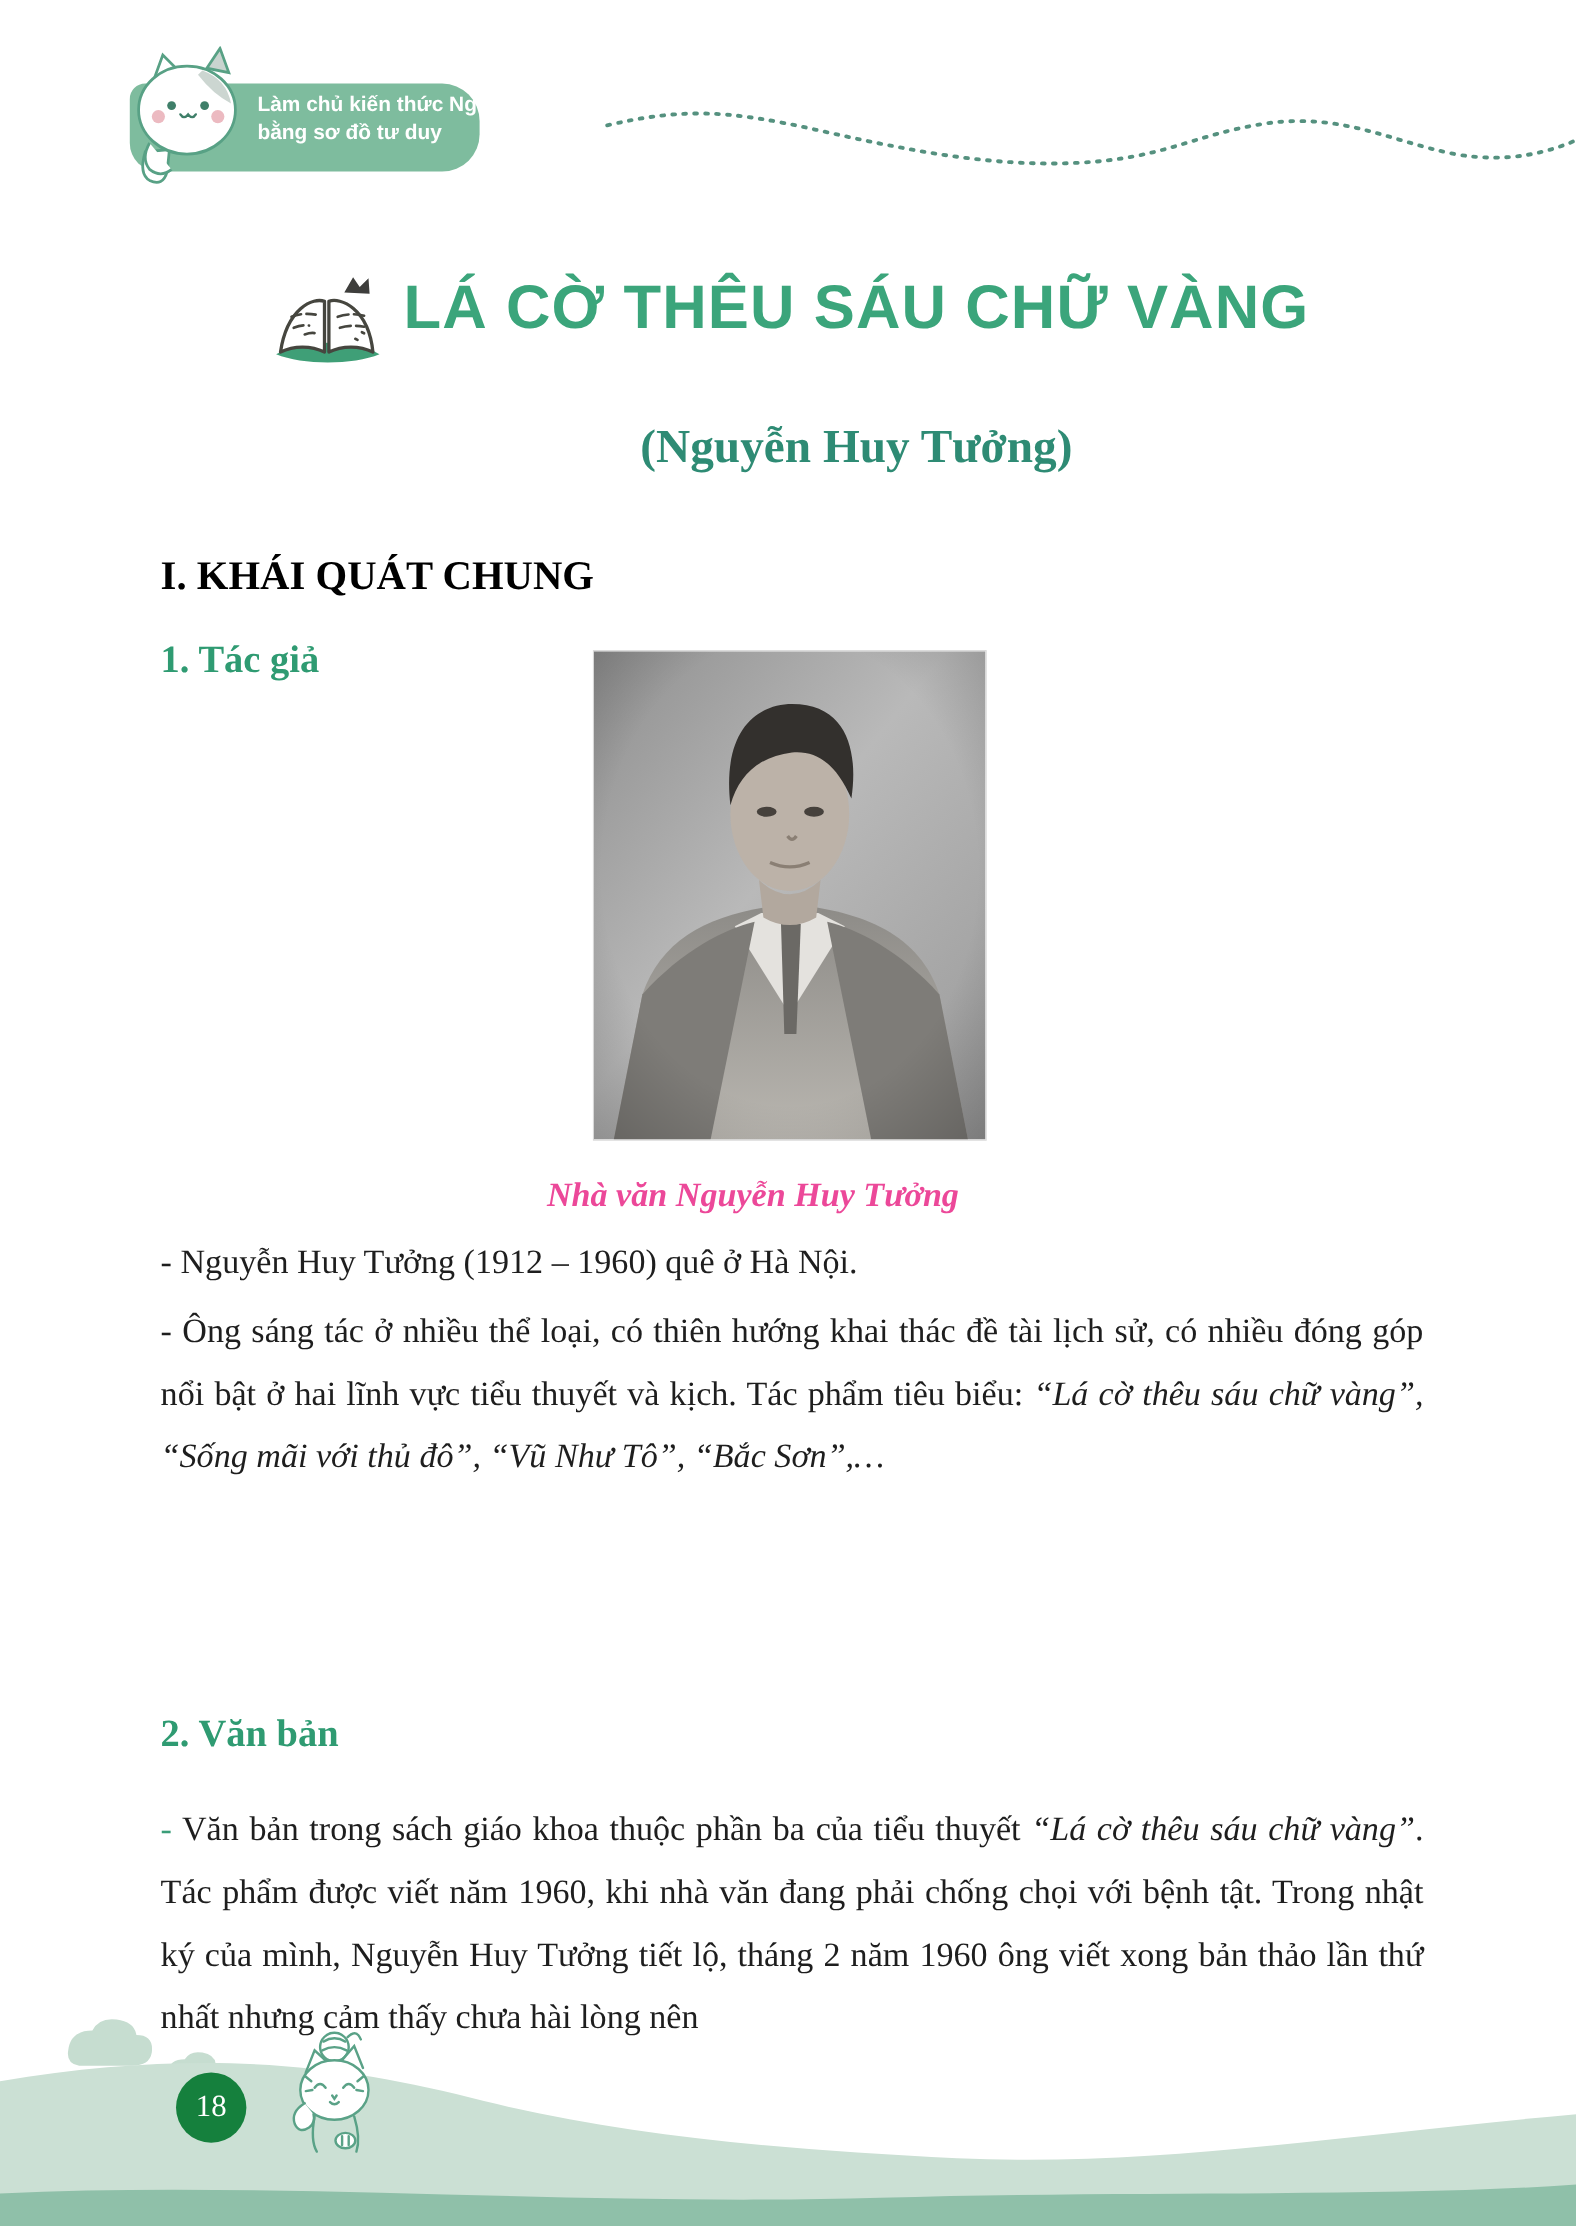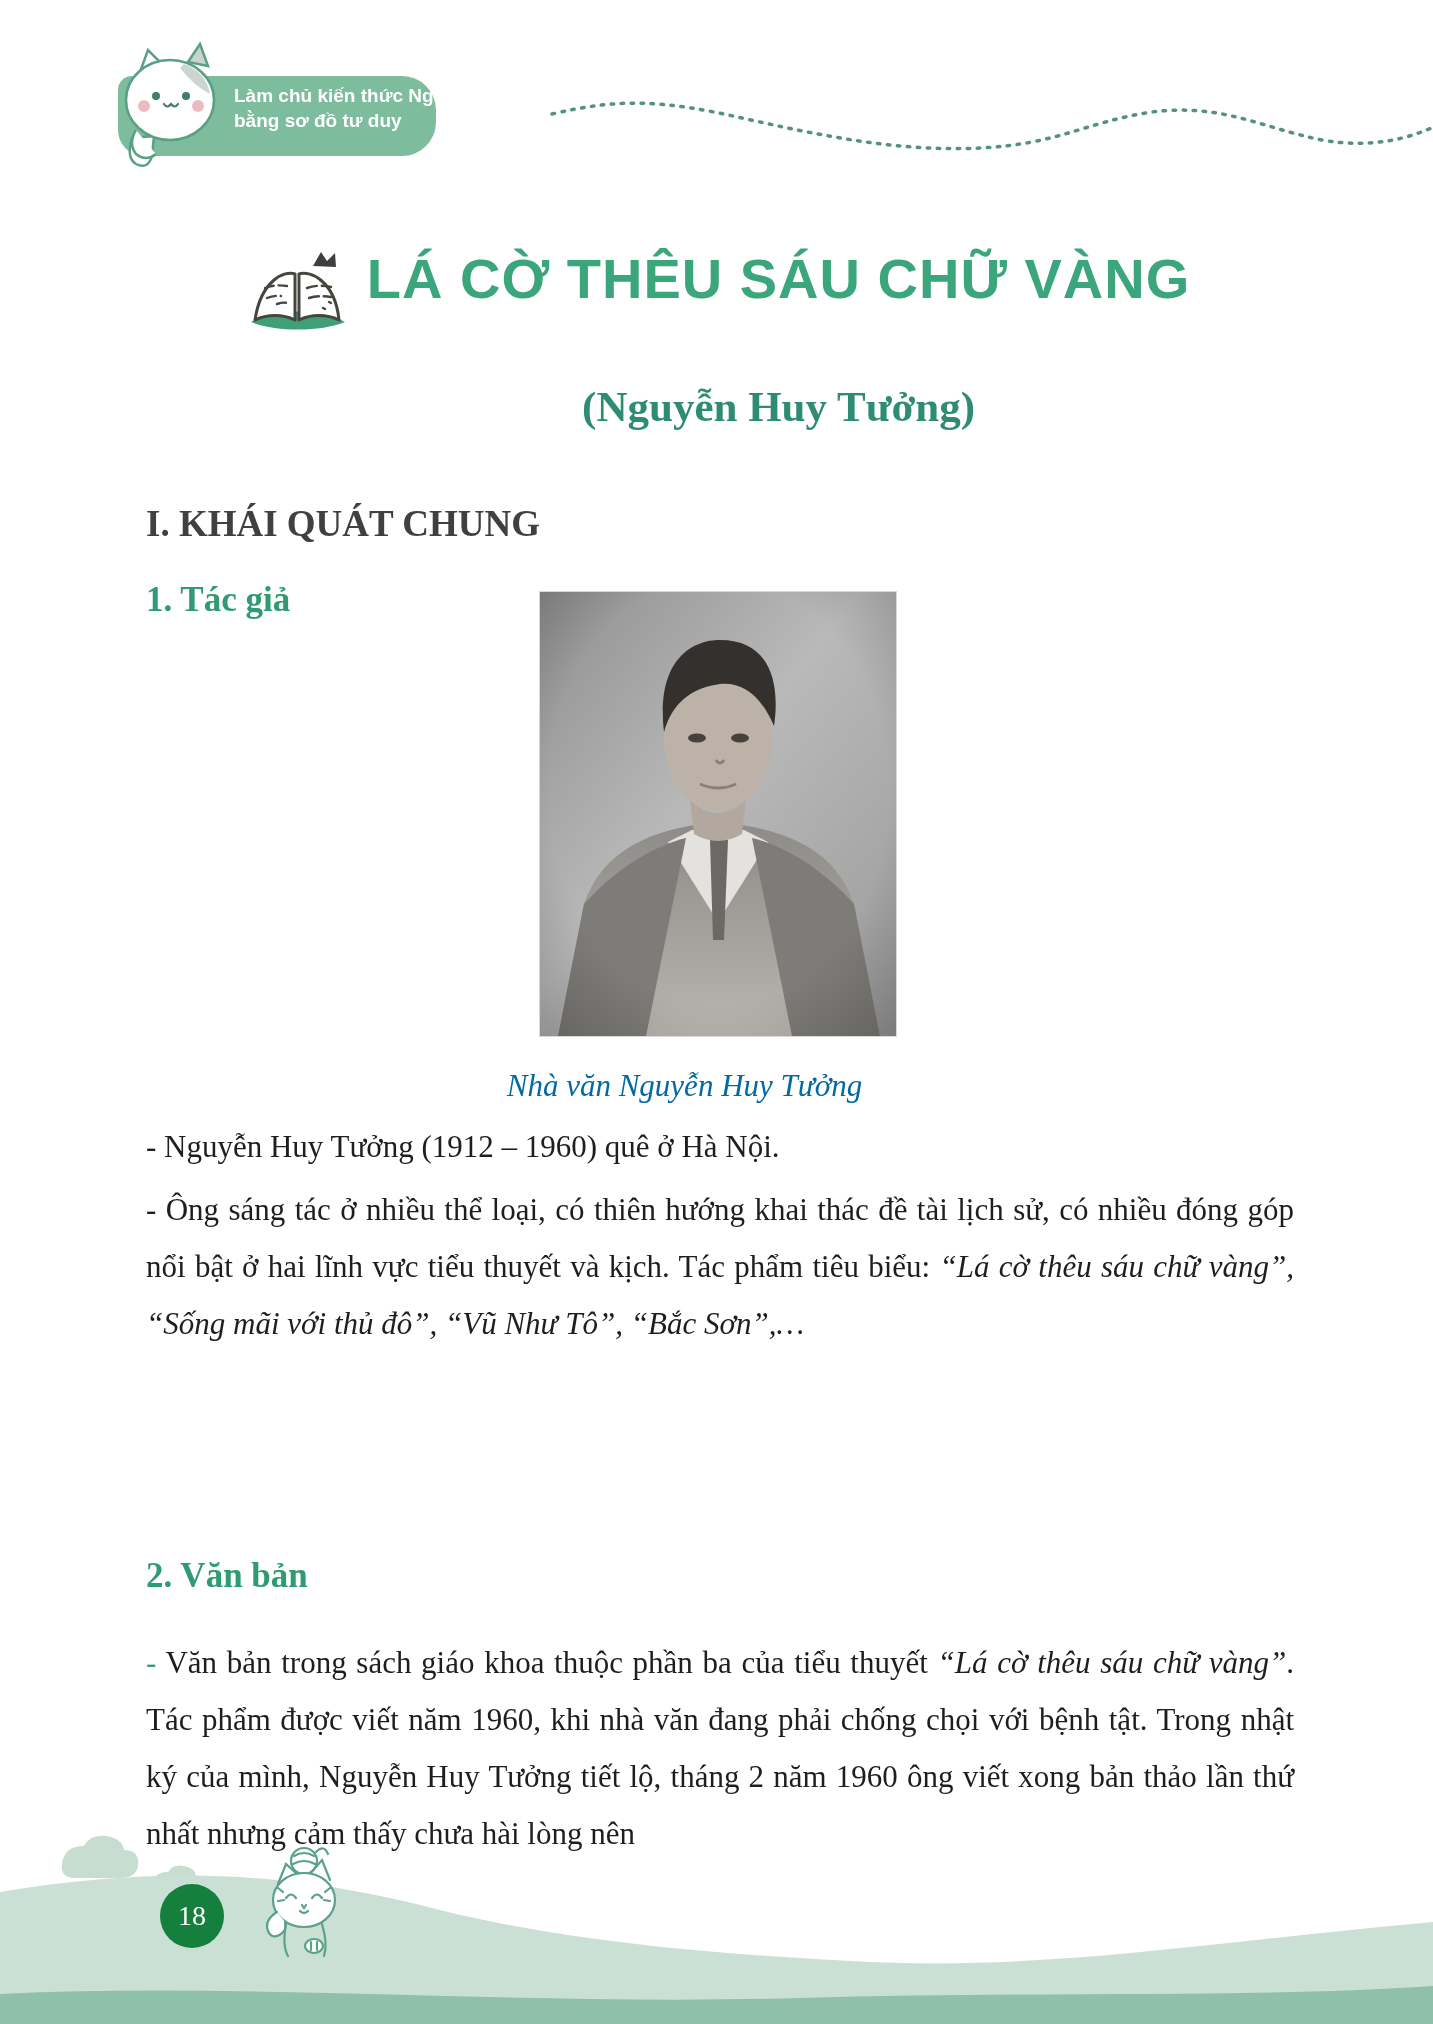--- a/index.html
+++ b/index.html
@@ -16,28 +16,28 @@
   .dotted-wave{position:absolute;left:0;top:0;}
 
   
   .title-row{position:absolute;top:246px;left:0;width:100%;display:flex;justify-content:center;
              align-items:flex-start;gap:16px;}
   .lesson-title{font-family:"Liberation Sans","DejaVu Sans",sans-serif;font-weight:bold;
                 font-size:56px;letter-spacing:1px;color:#3ba57b;white-space:nowrap;}
   .author{position:absolute;top:382px;right:458px;font-weight:bold;font-size:43px;color:#2e8b74;}
 
   
-  .h-sec{position:absolute;left:146px;top:502px;font-weight:bold;font-size:37px;color:#404040;}
+  .h-sec{position:absolute;left:146px;top:502px;font-weight:bold;font-size:37px;color:#000000;}
   .h-sub1{position:absolute;left:146px;top:580px;font-weight:bold;font-size:35px;color:#2f9b72;}
   .h-sub2{position:absolute;left:146px;top:1556px;font-weight:bold;font-size:35px;color:#2f9b72;}
 
   
   .photo{position:absolute;left:540px;top:592px;width:356px;height:444px;outline:1px solid #d8d8d8;}
   .caption{position:absolute;left:0;top:1068px;width:1369px;text-align:center;
-           font-style:italic;font-size:31px;color:#0369a1;}
+           font-style:italic;font-size:31px;color:#ec4899;font-weight:bold;}
 
   
   .para{position:absolute;left:146px;width:1148px;font-size:31px;line-height:57px;
         color:#1e1e1e;text-align:justify;}
   .p1{top:1118px;}
   .p2{top:1181px;}
   .p3{top:1366px;}
   .p4{top:1634px;}
   .it{font-style:italic;}
   .accent{color:#3a9d78;}

